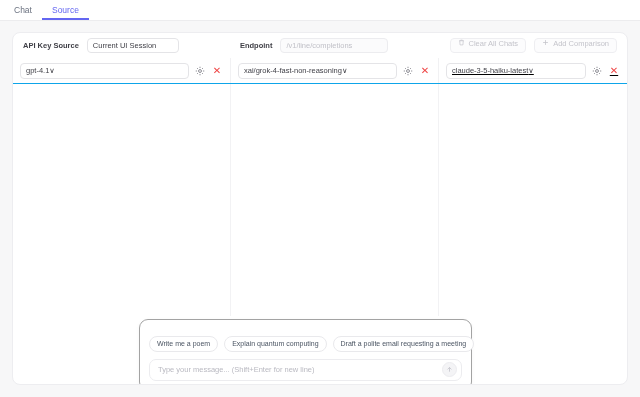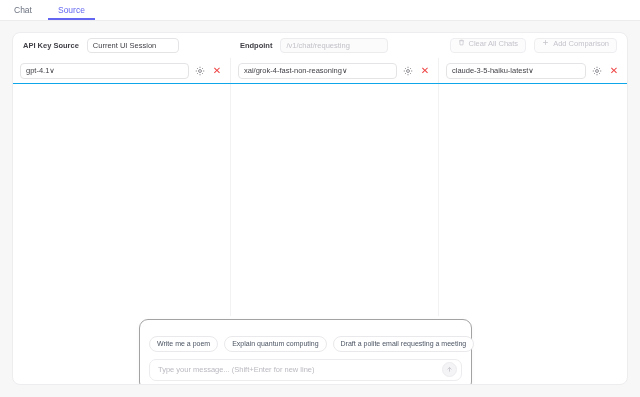--- a/index.html
+++ b/index.html
@@ -9,21 +9,21 @@
     font-family: "Liberation Sans", sans-serif;
     -webkit-font-smoothing: antialiased;
     overflow: hidden;
   }
 
   
   .tabbar {
     height: 21px;
     display: flex;
     align-items: flex-end;
-    gap: 6px;
+    gap: 0;
     padding-left: 4px;
     border-bottom: 1px solid #ececee;
     background: #ffffff;
   }
   .tab {
     font-size: 8.5px;
     color: #6b7280;
     padding: 0 10px 4px 10px;
     line-height: 1;
     border-bottom: 2px solid transparent;
@@ -116,21 +116,21 @@
     height: 26px;
     border-bottom: 1px solid #0ea5e9;
   }
   .model-col {
     display: flex;
     align-items: center;
     padding: 0 7px;
     gap: 5px;
     border-right: 1px solid #f1f1f3;
   }
-  .model-col:last-child { border-right: none; }
+  .model-col:last-child { border-right: none; text-decoration: underline; }
   .model-col.c1 { width: 218px; }
   .model-col.c2 { width: 208px; }
   .model-col.c3 { flex: 1; }
   .model-select {
     flex: 1;
     height: 16px;
     border: 1px solid #e4e4e7;
     border-radius: 4px;
     background: #fff;
     display: flex;
@@ -227,21 +227,21 @@
     <span class="tb-label">API Key Source</span>
     <div class="select api">
       <span>Current UI Session</span>
       <span class="chev">∨</span>
     </div>
 
     <span class="spacer"></span>
 
     <span class="tb-label">Endpoint</span>
     <div class="select endpoint">
-      <span>/v1/chat/requesting</span>
+      <span>/v1/line/completions</span>
       <span class="chev">∨</span>
     </div>
 
     <span class="spacer"></span>
 
     <div class="btn">
       <span>
         <svg width="7" height="7" viewBox="0 0 16 16" fill="none" stroke="#c4c4cb" stroke-width="1.6">
           <path d="M2.5 4h11M6 4V2.5h4V4M4 4l.7 9.5h6.6L12 4"></path>
         </svg>

